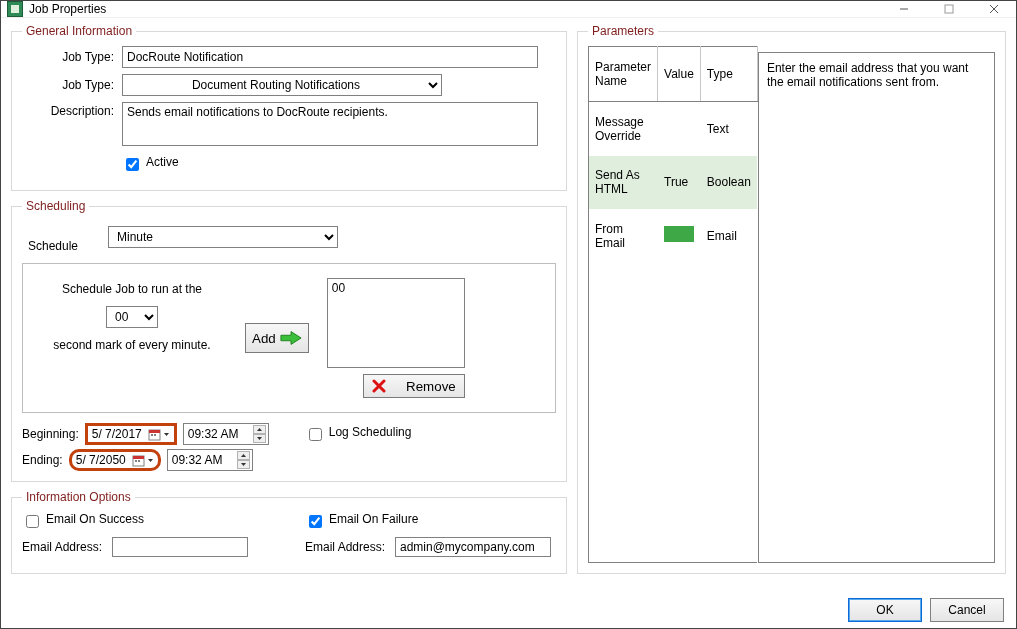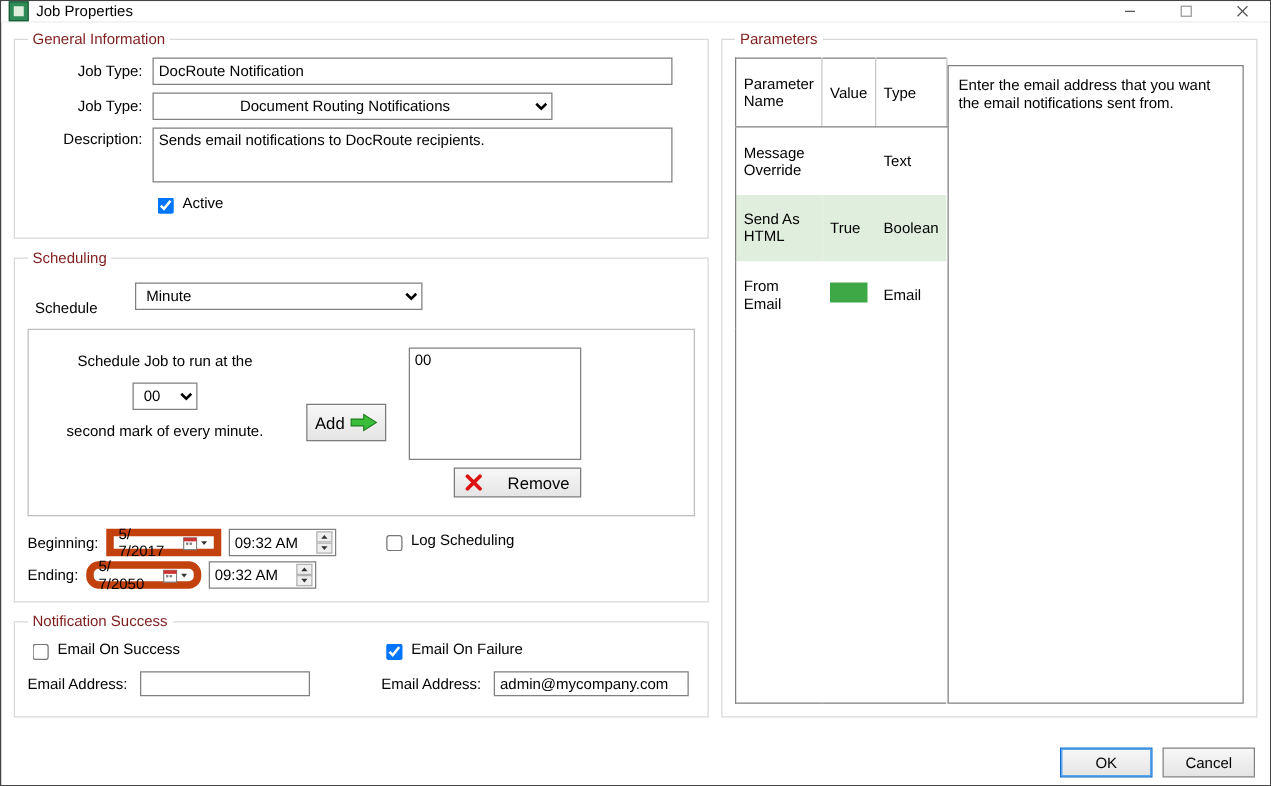--- a/index.html
+++ b/index.html
@@ -30,21 +30,21 @@
   .sched-box { border:1px solid #bdbdbd; padding:14px 14px; display:flex; align-items:flex-start; gap:18px; margin-top:10px; }
   .sched-left { flex:0 0 190px; text-align:center; }
   .sched-left p { margin:4px 0; }
   .sched-left select { width:52px; height:22px; margin:6px 0; }
   .add-btn { border:1px solid #7a7a7a; background:linear-gradient(#f7f7f7,#e5e5e5); padding:4px 6px; display:flex; align-items:center; gap:4px; cursor:pointer; height:30px; align-self:center; }
   .arrow-right { width:22px; height:16px; }
   .sched-list { display:flex; flex-direction:column; gap:6px; }
   .sched-list .listbox { width:138px; height:90px; border:1px solid #808080; padding:2px 4px; background:#fff; }
   .remove-btn { border:1px solid #7a7a7a; background:linear-gradient(#f7f7f7,#e5e5e5); padding:2px 8px; display:flex; align-items:center; gap:20px; cursor:pointer; align-self:flex-end; height:24px; }
   .x-icon { width:14px; height:14px; }
-  .dtwrap { display:flex; align-items:center; gap:2px; border:6px solid #c2410c; height:22px; padding:0 4px; background:#fff; }
+  .dtwrap { display:flex; align-items:center; gap:2px; border:3px solid #c2410c; height:22px; padding:0 4px; background:#fff; }
   .dtwrap .cal { width:13px; height:13px; }
   .dtwrap .dd { width:7px; height:7px; }
   .time-spin { display:flex; align-items:center; border:1px solid #808080; height:22px; padding:0 2px 0 4px; background:#fff; }
   .time-spin .spinners { display:flex; flex-direction:column; margin-left:4px; }
   .time-spin .sp { width:13px; height:9px; border:1px solid #b3b3b3; background:#efefef; display:flex; align-items:center; justify-content:center; }
   .time-spin .sp svg { width:7px; height:5px; }
   .datarow { display:flex; align-items:center; gap:6px; margin-top:10px; }
   .notif-cols { display:flex; gap:32px; }
   .notif-col { flex:1; }
   .notif-col .row { margin-bottom:6px; }
@@ -211,21 +211,21 @@
                   <svg viewBox="0 0 7 5">
                     <path d="M1 1 L3.5 4 L6 1 Z" fill="#333"></path>
                   </svg>
                 </div>
               </div>
           </div>
         </div>
       </fieldset>
 
       <fieldset>
-        <legend>Notification Success</legend>
+        <legend>Information Options</legend>
         <div class="notif-cols">
           <div class="notif-col">
             <div class="row">
               <label class="chk">
                 <input type="checkbox" style="">
                 <span>Email On Success</span>
               </label>
             </div>
             <div class="row">
               <span style="width:90px;">Email Address:</span>

